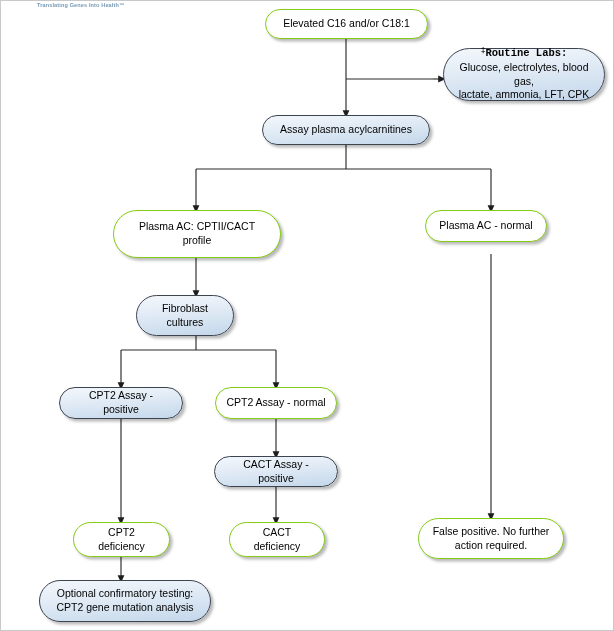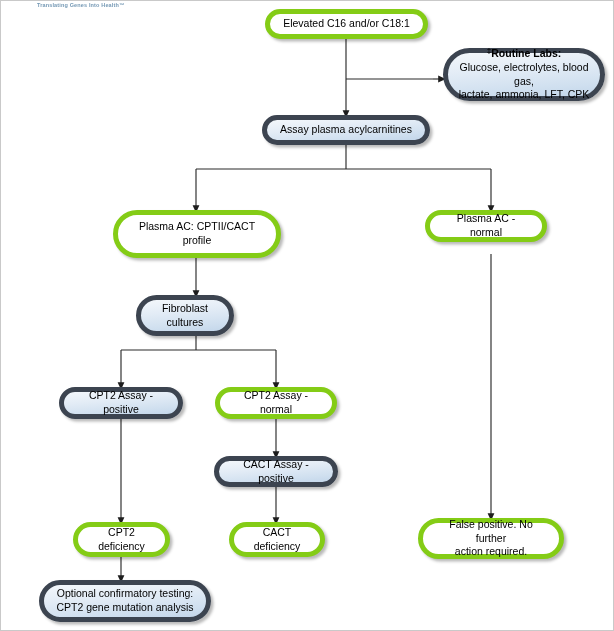--- a/index.html
+++ b/index.html
@@ -37,39 +37,40 @@
     width: 614px;
     height: 631px;
   }
   .node {
     position: absolute;
     box-sizing: border-box;
     display: flex;
     align-items: center;
     justify-content: center;
     text-align: center;
-    border: 5px solid #84cc16;
+    border: 1px solid #84cc16;
     border-radius: 999px;
     font-size: 10.5px;
     line-height: 1.3;
     color: #000000;
     background: #ffffff;
     box-shadow: 2.5px 2.5px 3px rgba(0,0,0,0.28);
     padding: 2px 10px;
     z-index: 2;
   }
   .node.shaded {
     background: linear-gradient(175deg, #f3f7fb 0%, #e3ecf6 38%, #cfdfef 78%, #c3d6ea 100%);
     border-color: #3c4450;
   }
   .node .txt { display: block; width: 100%; }
   .node .hd {
     display: block;
     width: 100%;
     font-weight: bold;
+    font-family: Liberation Mono, monospace;
   }
   sup.dagger { font-size: 8px; vertical-align: super; line-height: 0; }
 </style>
 </head>
 <body>
 
 <div id="page">
 
   <div id="tagline">Translating Genes Into Health™</div>
 

